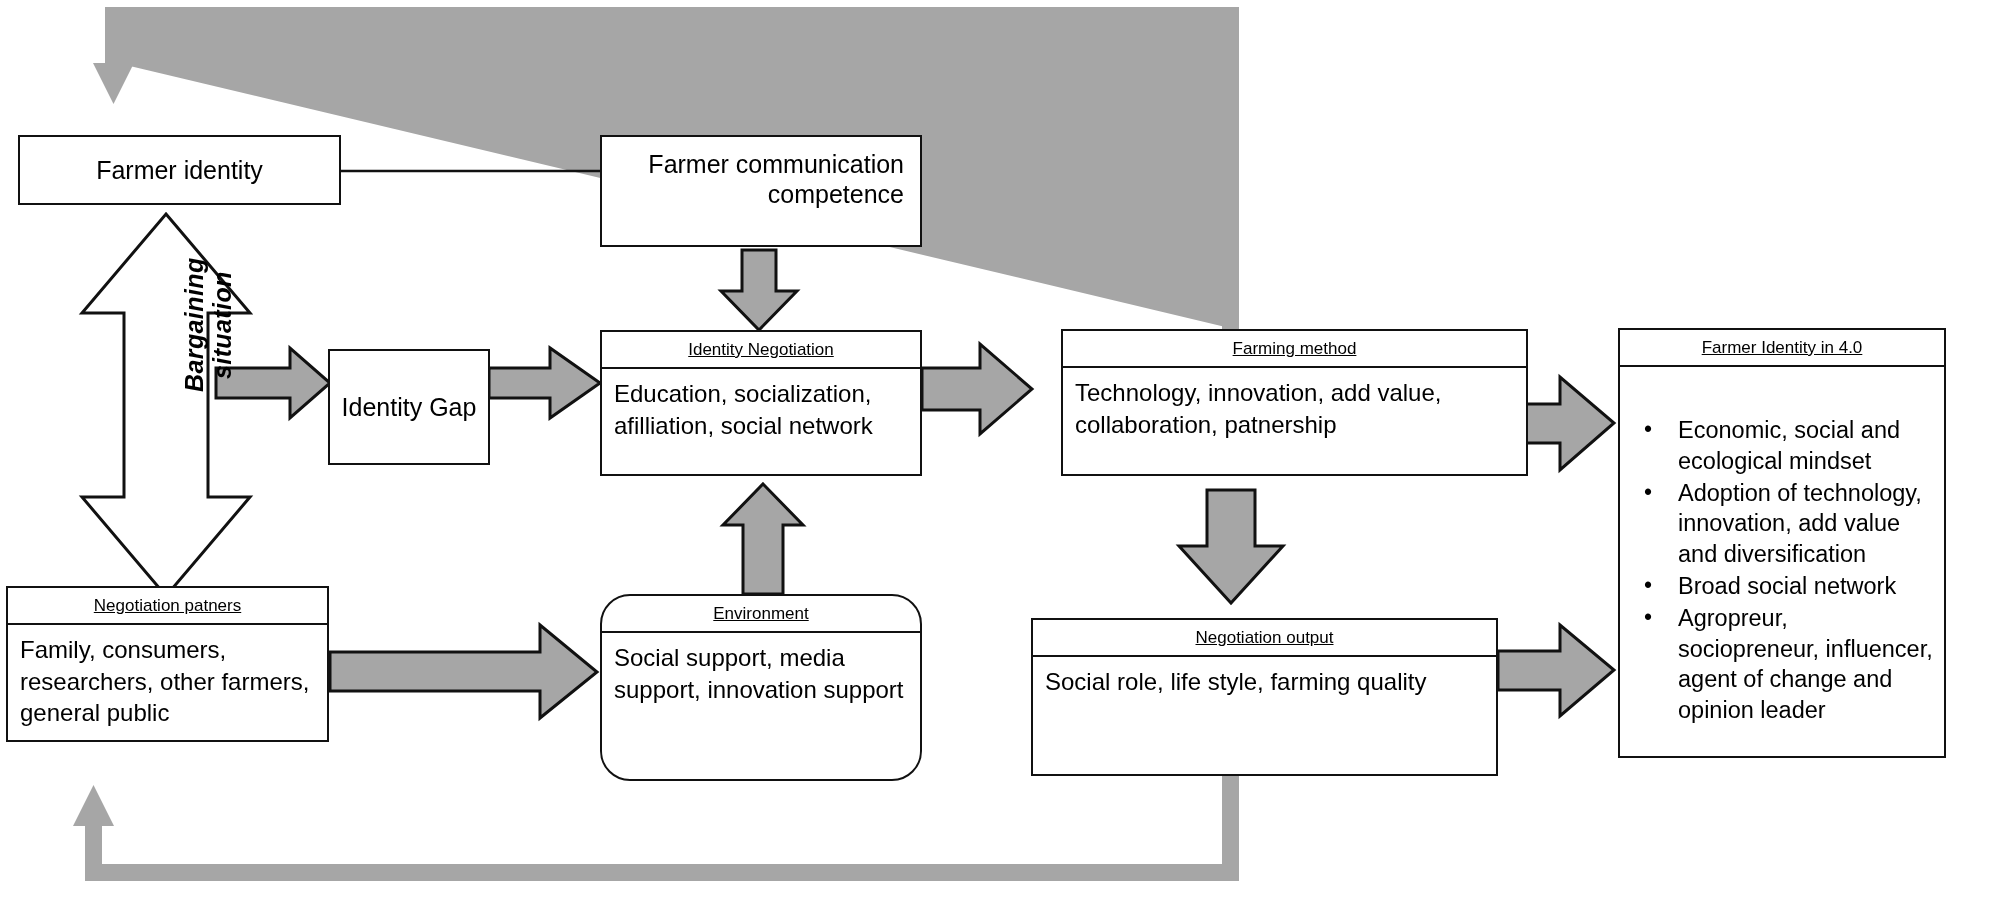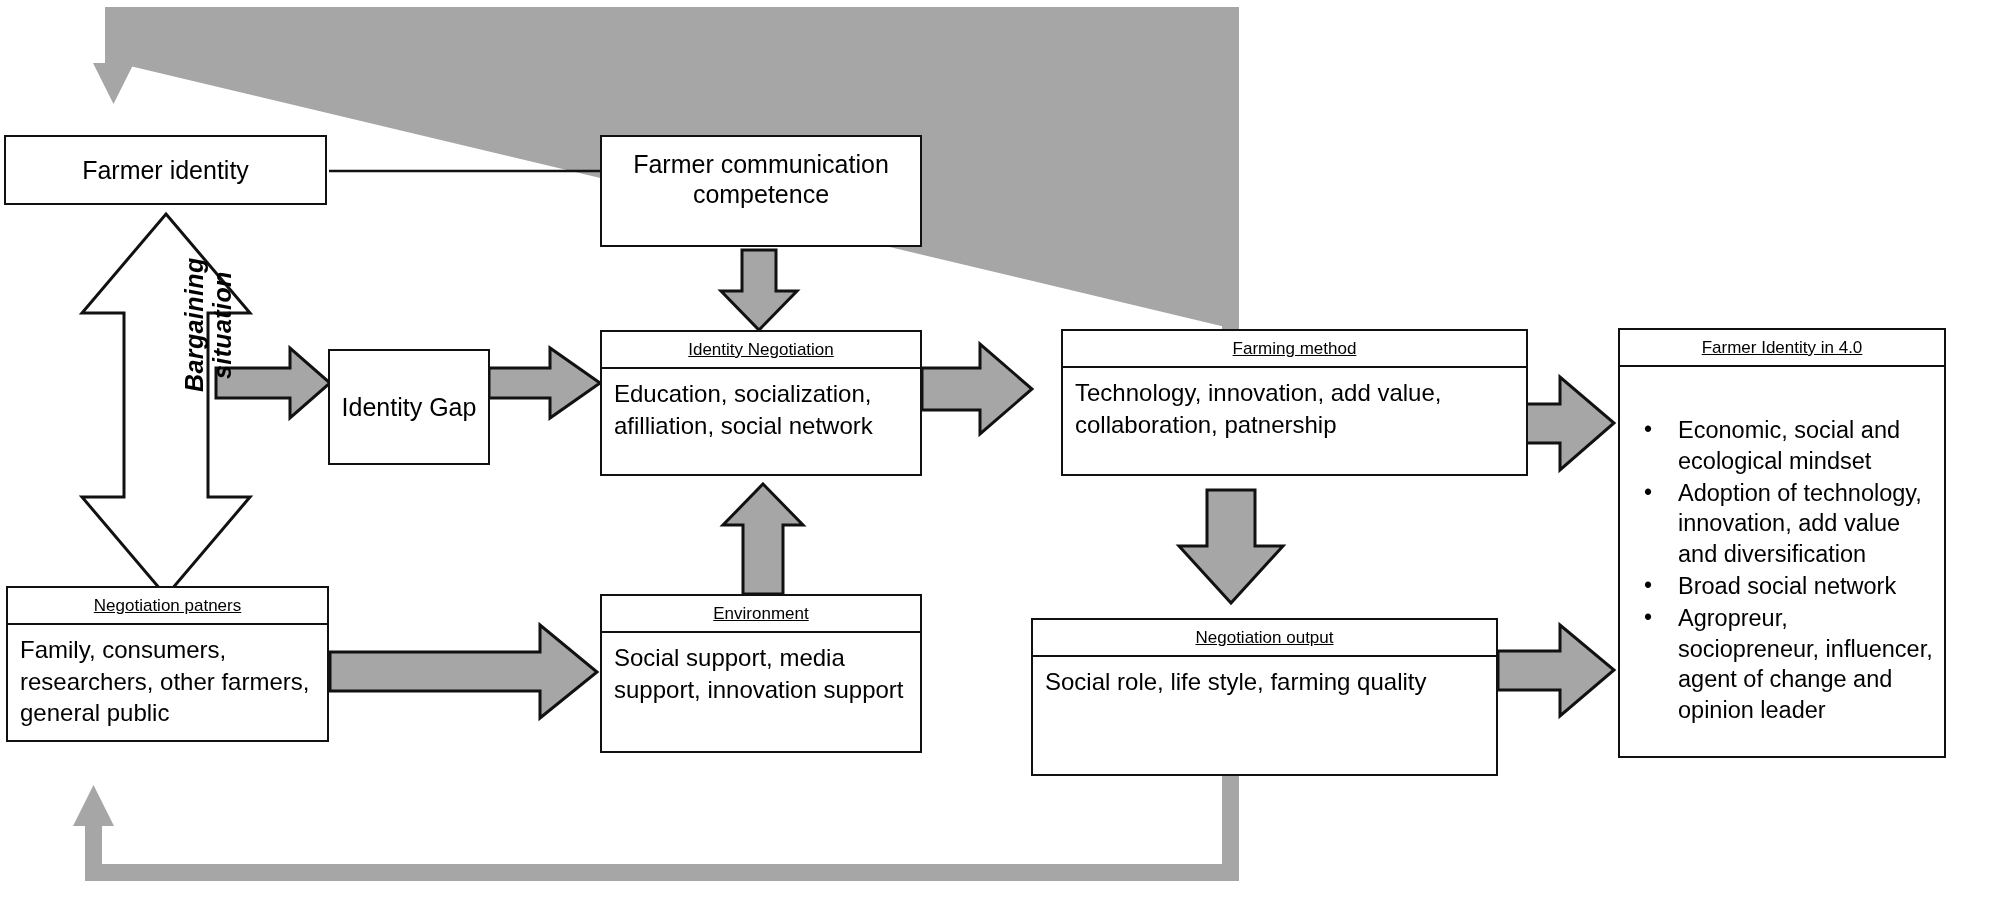--- a/index.html
+++ b/index.html
@@ -64,26 +64,26 @@
 
     <polygon points="1207,490 1255,490 1255,546 1283,546 1231,603 1179,546 1207,546" fill="#A6A6A6" stroke="#111" stroke-width="3"></polygon>
 
     <polygon points="1498,651 1560,651 1560,625 1614,670 1560,716 1560,690 1498,690" fill="#A6A6A6" stroke="#111" stroke-width="3"></polygon>
 
     <polygon points="330,652 540,652 540,625 597,672 540,718 540,691 330,691" fill="#A6A6A6" stroke="#111" stroke-width="3"></polygon>
 
     <polygon points="763,484 803,525 783,525 783,594 743,594 743,525 723,525" fill="#A6A6A6" stroke="#111" stroke-width="3"></polygon>
   </svg>
 
-  <div class="box plain" style="left:4px;top:135px;width:323px;height:70px;">
+  <div class="box plain" style="left:18px;top:135px;width:323px;height:70px;">
     <span>Farmer identity</span>
   </div>
 
   <div class="box plain" style="left:600px;top:135px;width:322px;height:112px;
-       align-items:flex-start;justify-content:flex-start;text-align:center;padding:12px 16px;">
+       align-items:flex-start;justify-content:flex-start;text-align:right;padding:12px 16px;">
     <span>Farmer communication competence</span>
   </div>
 
   <div class="box plain" style="left:328px;top:349px;width:162px;height:116px;">
     <span>Identity Gap</span>
   </div>
 
   <div class="box" style="left:600px;top:330px;width:322px;height:146px;">
     <div class="hdr">Identity Negotiation</div>
     <div class="body">Education, socialization, afilliation, social network</div>
@@ -102,21 +102,21 @@
       <li>Broad social network</li>
       <li>Agropreur, sociopreneur, influencer, agent of  change and opinion leader</li>
     </ul>
   </div>
 
   <div class="box" style="left:6px;top:586px;width:323px;height:156px;">
     <div class="hdr">Negotiation patners</div>
     <div class="body">Family, consumers, researchers, other farmers, general public</div>
   </div>
 
-  <div class="box" style="left:600px;top:594px;width:322px;height:159px;">
+  <div class="box" style="left:600px;top:594px;width:322px;height:187px;border-radius:30px;">
     <div class="hdr">Environment</div>
     <div class="body">Social support, media support, innovation support</div>
   </div>
 
   <div class="box" style="left:1031px;top:602px;width:467px;height:158px;margin-top:16px;">
     <div class="hdr">Negotiation output</div>
     <div class="body">Social role, life style, farming quality</div>
   </div>
 
   <div id="bargain-label">

